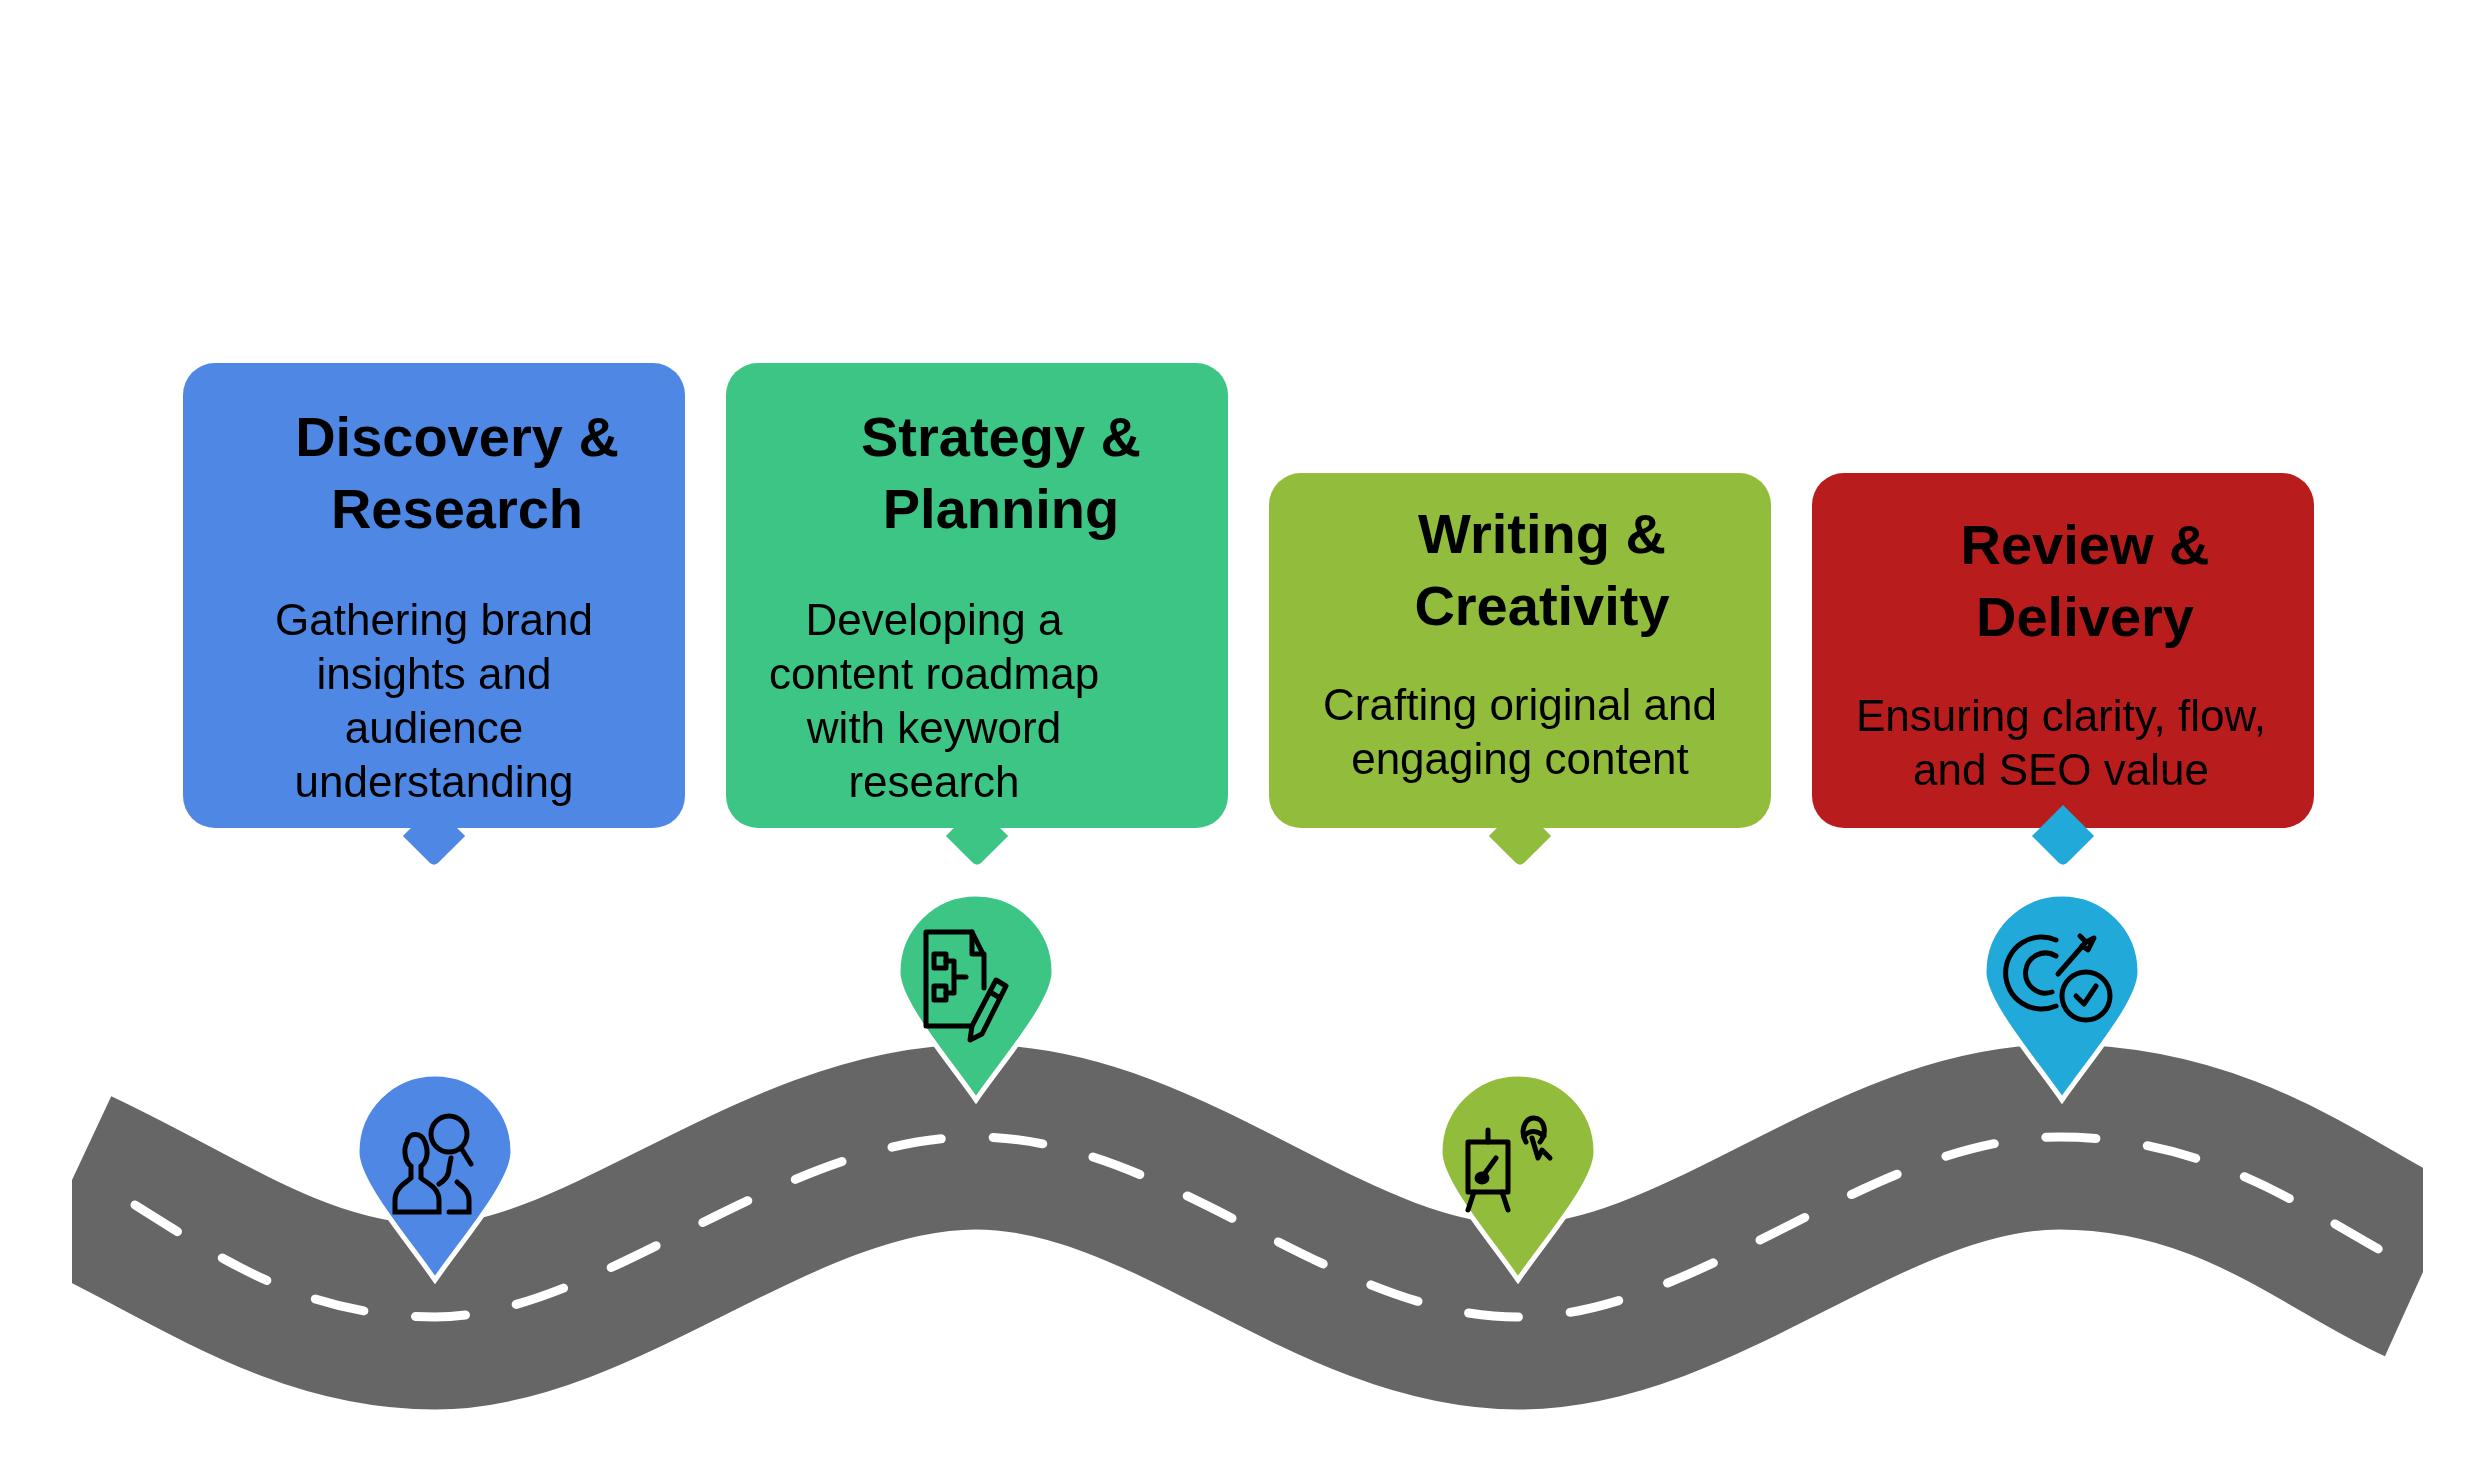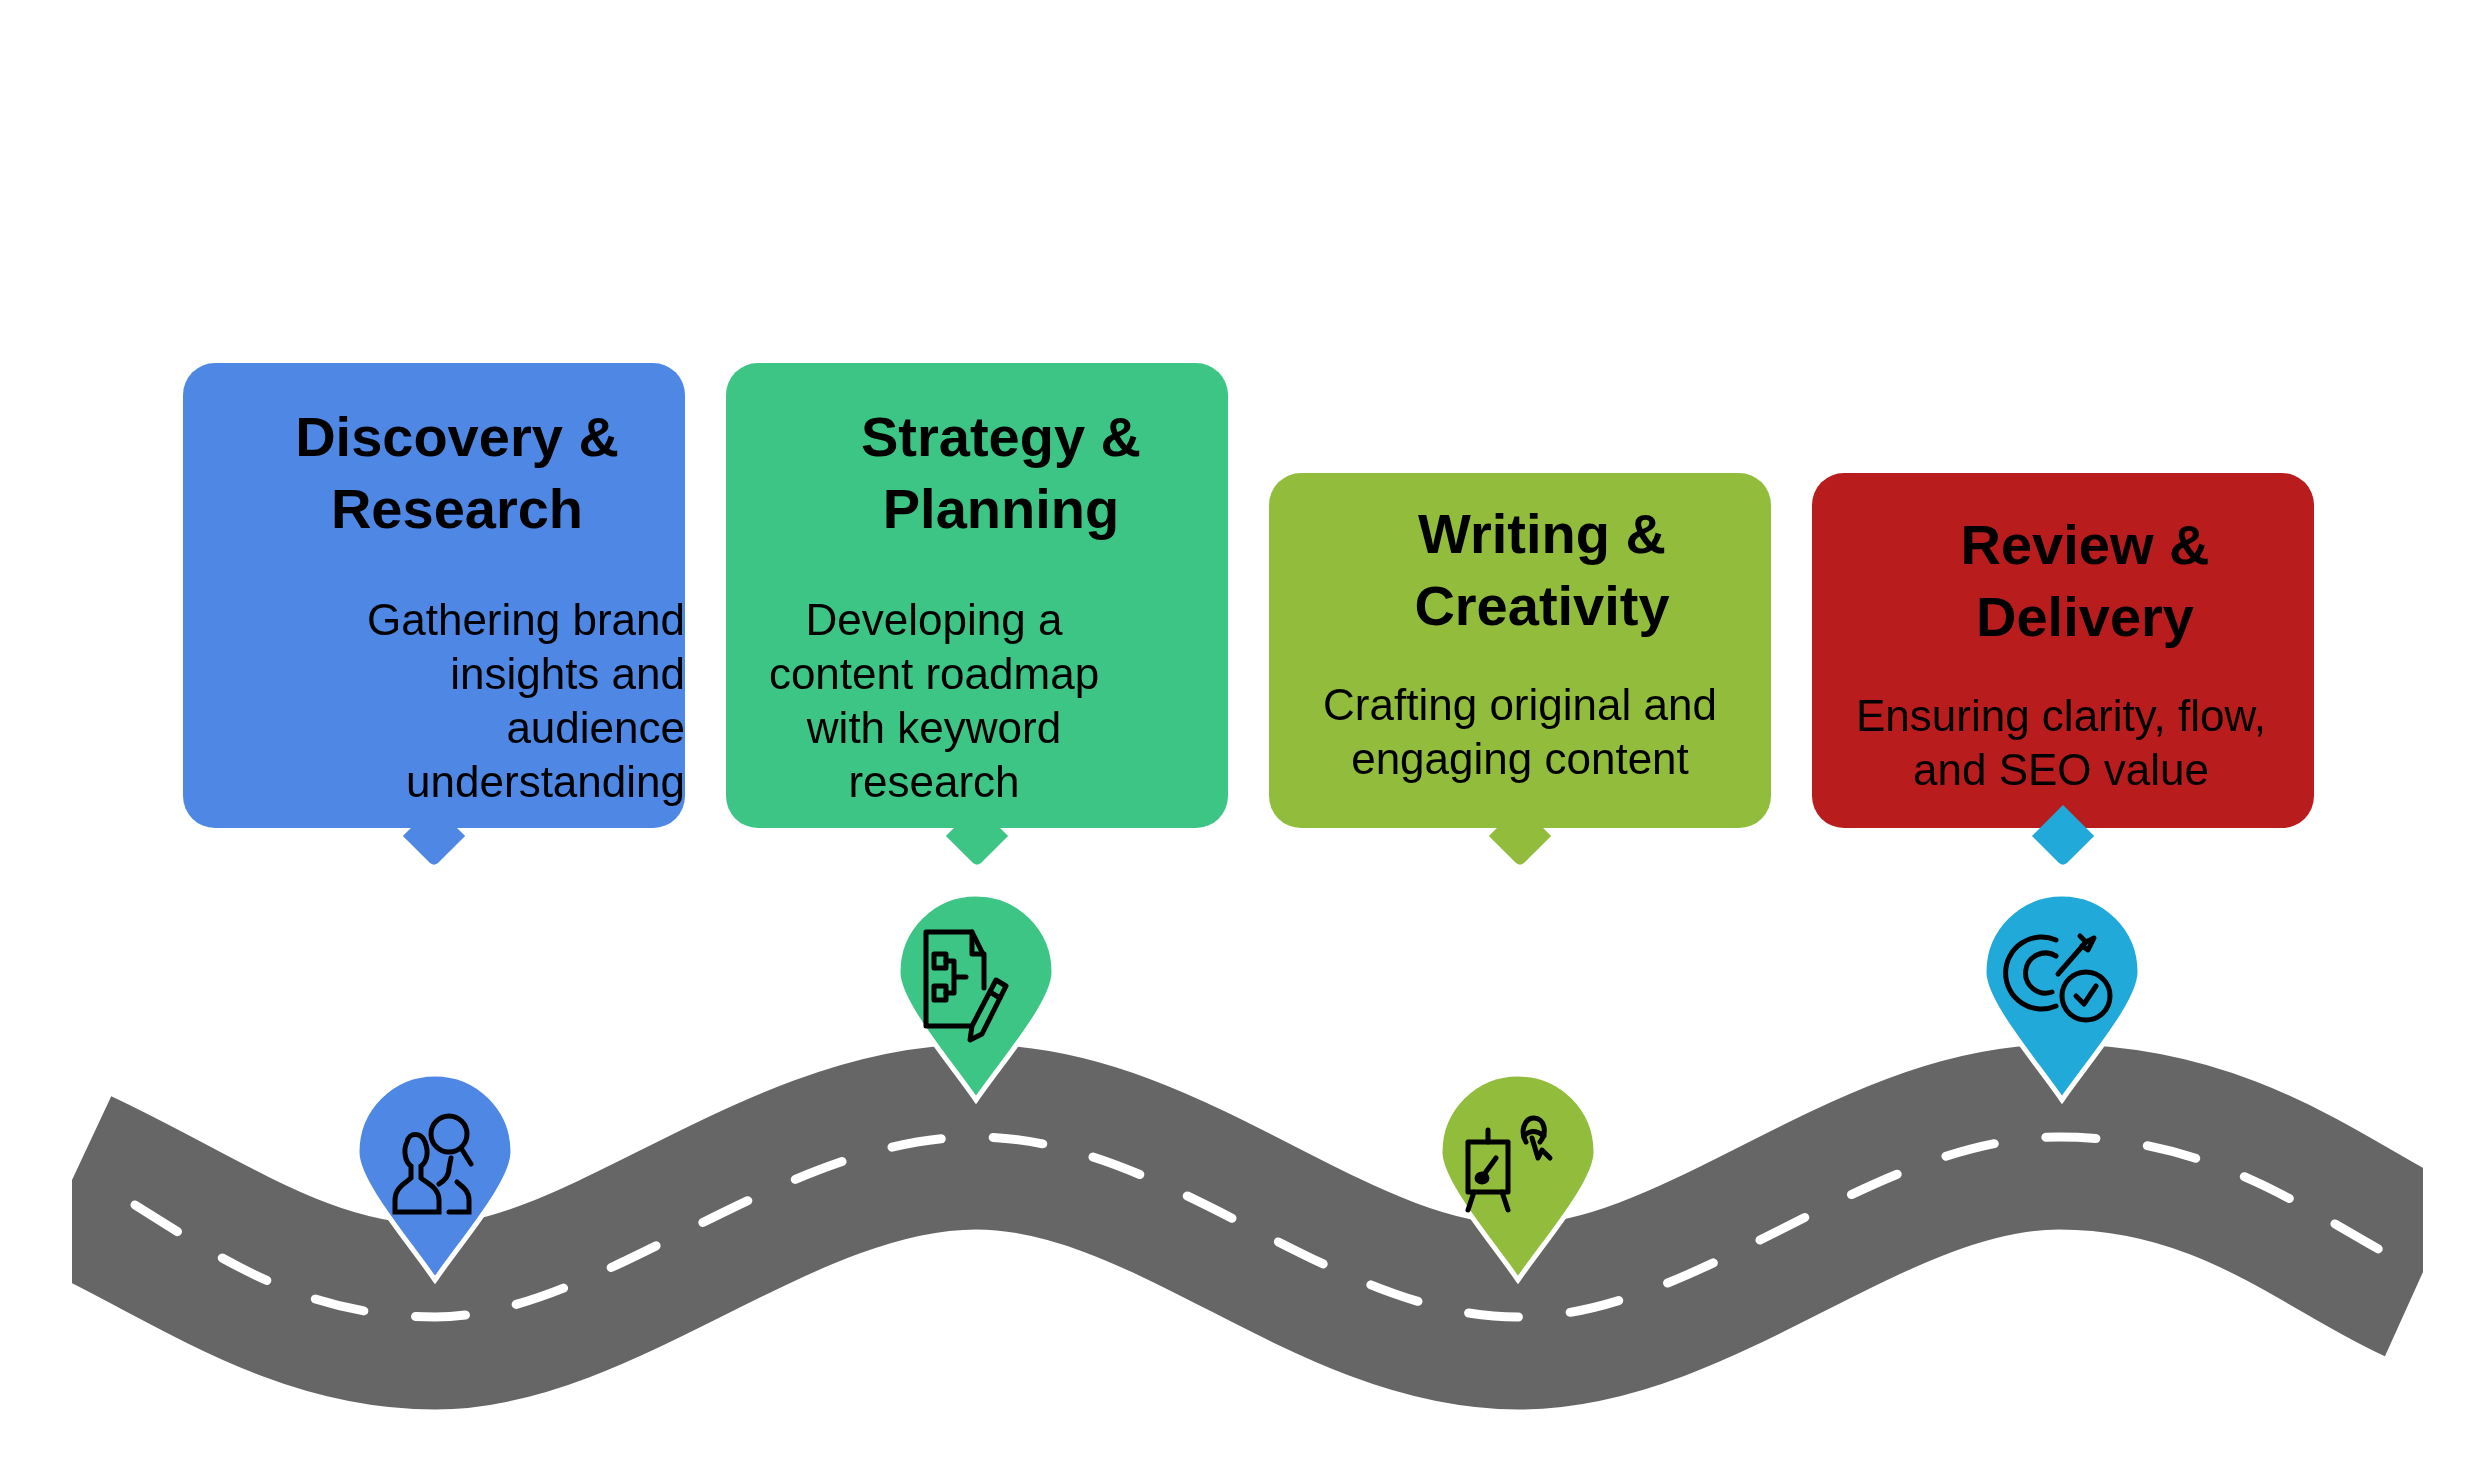--- a/index.html
+++ b/index.html
@@ -68,21 +68,21 @@
       <circle cx="24" cy="14" r="24"></circle>
       <path d="M14,14 L22,22 L34,4"></path>
     </g>
   </g>
 </svg>
 
 <div class="card" style="left:183px; top:363px; width:502px; height:465px; background:#4E88E4; padding:38px 0 0 46px;">
   <div class="tail" style="background:#4E88E4;"></div>
   <h2>Discovery &amp;
  Research</h2>
-  <p style="margin:48px 16px 0 -46px; width:502px;text-align:right;">Gathering brand
+  <p style="margin:48px 16px 0 -46px; width:502px;">Gathering brand
 insights and
 audience
 understanding</p>
 </div>
 
 <div class="card" style="left:726px; top:363px; width:502px; height:465px; background:#3CC585; padding:38px 0 8px 48px;">
   <div class="tail" style="background:#3CC585;"></div>
   <h2>Strategy &amp;
  Planning</h2>
   <p style="margin:48px 0 0 -48px; width:416px;">Developing a

